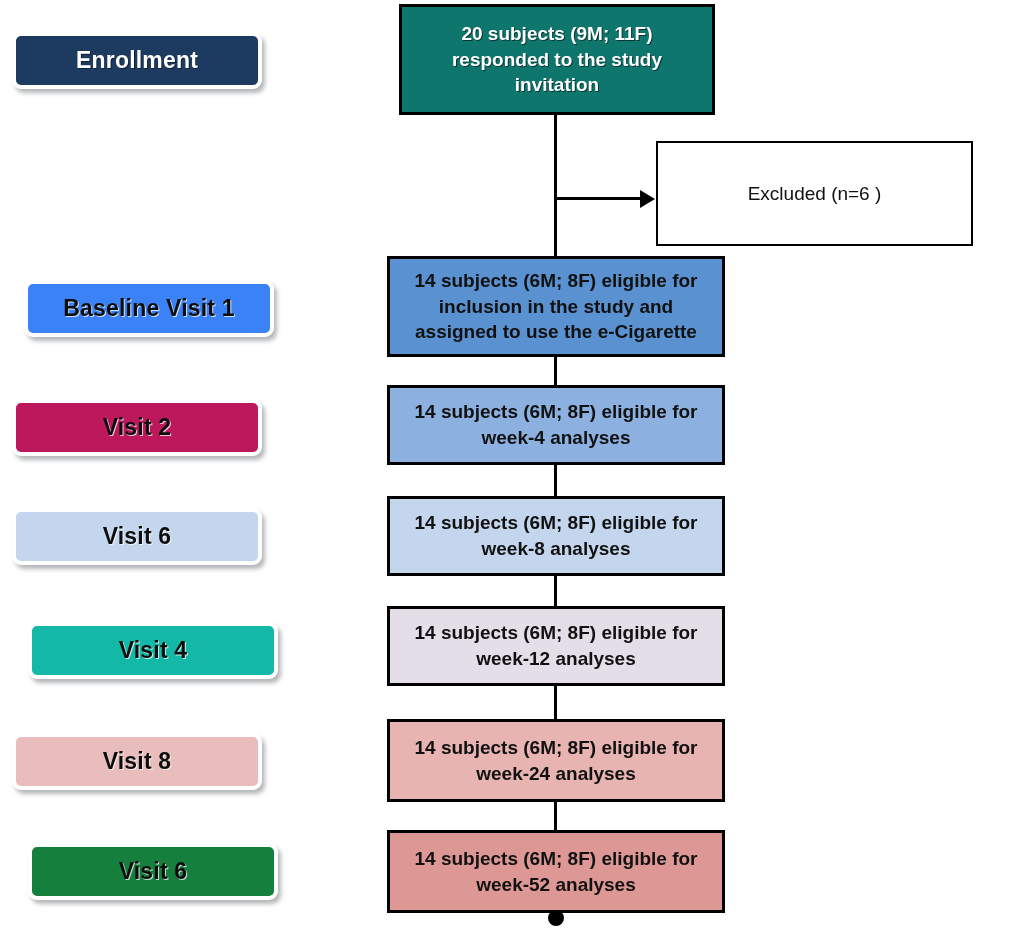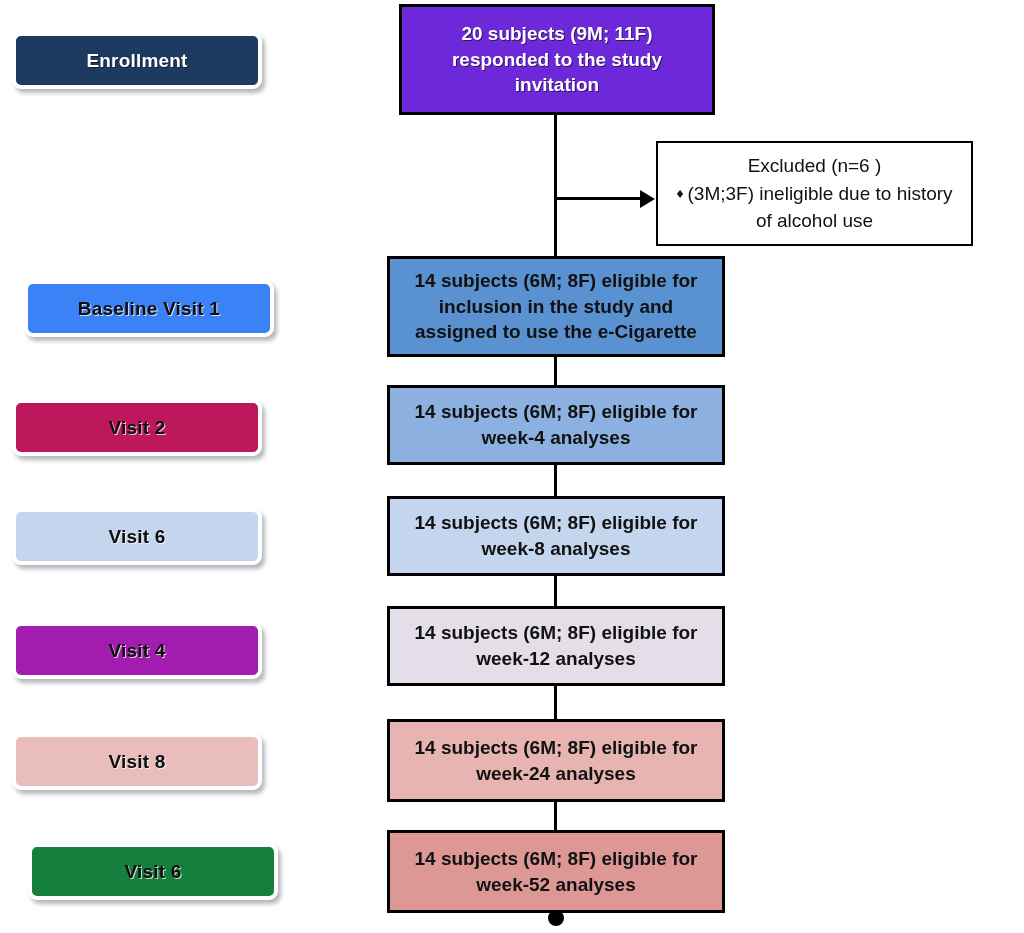--- a/index.html
+++ b/index.html
@@ -21,21 +21,21 @@
     position: absolute;
     box-sizing: border-box;
     border-radius: 9px;
     border: 4px solid #ffffff;
     display: flex;
     align-items: center;
     justify-content: center;
     text-align: center;
     font-family: "Liberation Sans", sans-serif;
     font-weight: bold;
-    font-size: 19px;
+    font-size: 23px;
     letter-spacing: 0.2px;
     box-shadow: 3px 4px 4px rgba(120,125,130,0.55);
     overflow: hidden;
   }
   .stage-pill .pill-label {
     display: block;
     line-height: 1;
   }
   .stage-pill.dark .pill-label {
     color: #ffffff;
@@ -148,33 +148,33 @@
 </div>
 
 <div class="stage-pill light" style="left:12px; top:399px; width:250px; height:57px; background:#be185d;">
   <span class="pill-label">Visit 2</span>
 </div>
 
 <div class="stage-pill light" style="left:12px; top:508px; width:250px; height:57px; background:#c3d6ee;">
   <span class="pill-label">Visit 6</span>
 </div>
 
-<div class="stage-pill light" style="left:12px; top:622px; width:250px; height:57px; background:#a21caf;">
+<div class="stage-pill light" style="left:28px; top:622px; width:250px; height:57px; background:#14b8a6;">
   <span class="pill-label">Visit 4</span>
 </div>
 
 <div class="stage-pill light" style="left:12px; top:733px; width:250px; height:57px; background:#e9bdbb;">
   <span class="pill-label">Visit 8</span>
 </div>
 
 <div class="stage-pill light" style="left:28px; top:843px; width:250px; height:57px; background:#15803d;">
   <span class="pill-label">Visit 6</span>
 </div>
 
-<div class="flow-box navy" style="left:399px; top:4px; width:316px; height:111px; background:#6d28d9;">
+<div class="flow-box navy" style="left:399px; top:4px; width:316px; height:111px; background:#0f766e;">
   <span class="box-text">20 subjects (9M; 11F)
 responded to the study
 invitation</span>
 </div>
 
 <div class="flow-box" style="left:387px; top:256px; width:338px; height:101px; background:#5a91d0;">
   <span class="box-text">14 subjects (6M; 8F) eligible for
 inclusion in the study and
 assigned to use the e-Cigarette</span>
 </div>
@@ -199,14 +199,13 @@
 week-24 analyses</span>
 </div>
 
 <div class="flow-box" style="left:387px; top:830px; width:338px; height:83px; background:#dd9896;">
   <span class="box-text">14 subjects (6M; 8F) eligible for
 week-52 analyses</span>
 </div>
 
 <div class="side-box" style="left:656px; top:141px; width:317px; height:105px;">
   <span class="excl-title">Excluded  (n=6 )</span>
-  <span class="excl-item"><span class="excl-bullet">♦</span><span>(3M;3F) ineligible due to history of alcohol use</span></span>
 </div>
 
 </body></html>

